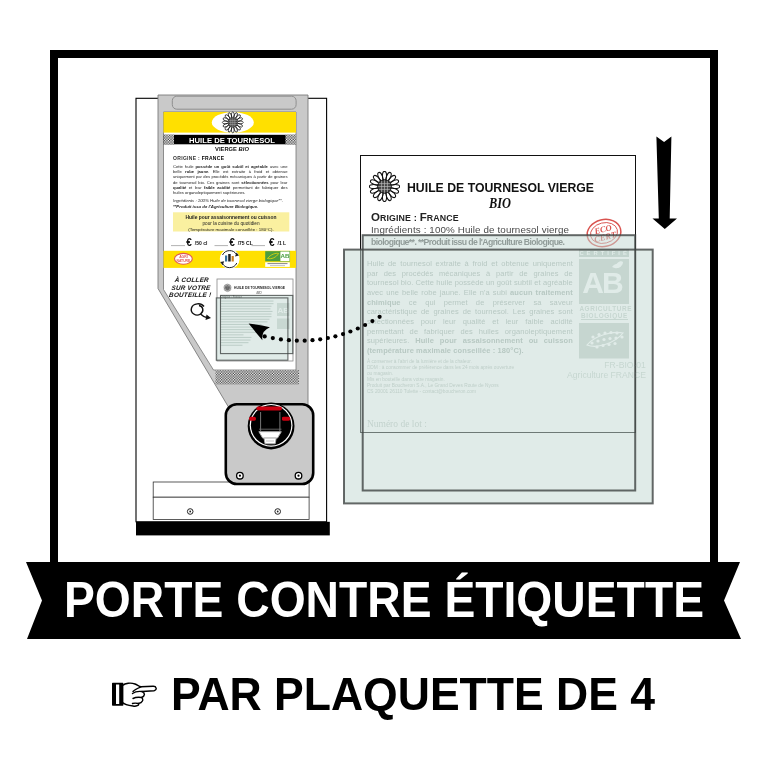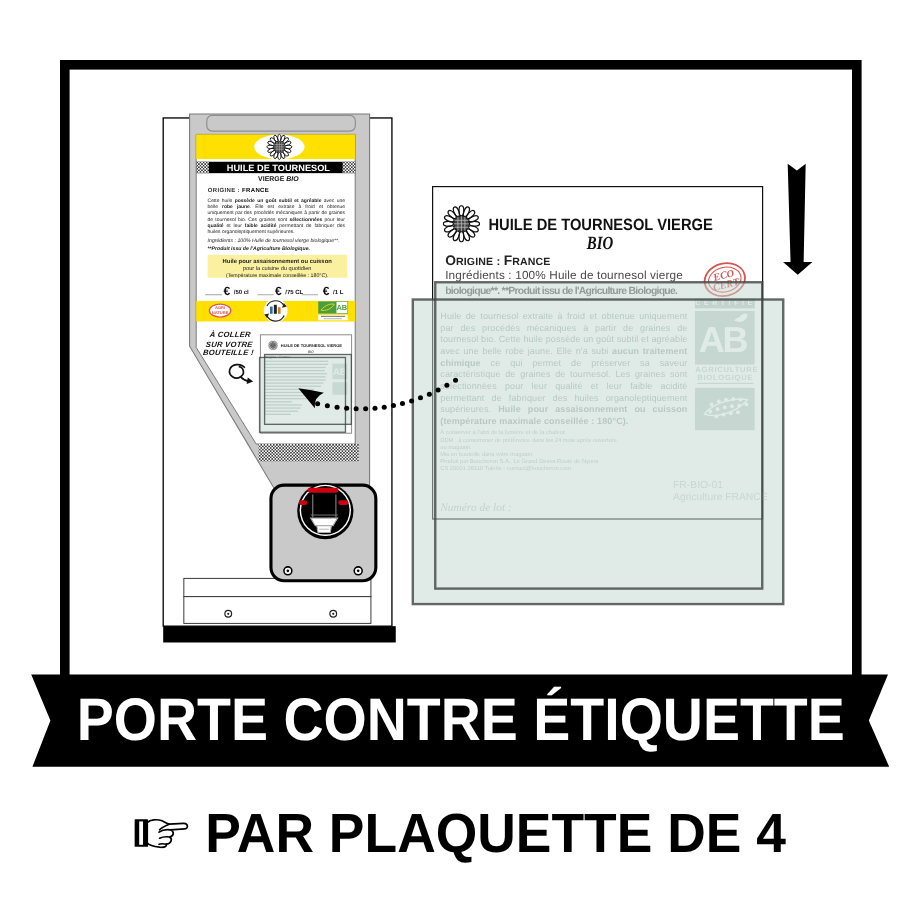--- a/index.html
+++ b/index.html
@@ -198,21 +198,21 @@
 
   <svg class="abs" style="left:0; top:0;" width="277" height="95" viewBox="0 0 277 95">
     <text x="10" y="76.6" font-size="9.8" fill="#4a4a4a" textLength="198" lengthAdjust="spacing">Ingrédients : 100% Huile de tournesol vierge</text>
     <text x="10" y="88.6" font-size="8.7" font-weight="bold" fill="#5a5a5a" textLength="194" lengthAdjust="spacing">biologique**. **Produit issu de l'Agriculture Biologique.</text>
   </svg>
 
   <div class="abs" style="left:6px; top:102.5px; width:206px; font-size:7.5px; line-height:9.7px; color:#a9b6b0; text-align:justify; letter-spacing:0.1px;">Huile de tournesol extraite à froid et obtenue uniquement par des procédés mécaniques à partir de graines de tournesol bio. Cette huile possède un goût subtil et agréable avec une belle robe jaune. Elle n'a subi <b>aucun traitement chimique</b> ce qui permet de préserver sa saveur caractéristique de graines de tournesol. Les graines sont sélectionnées pour leur qualité et leur faible acidité permettant de fabriquer des huiles organoleptiquement supérieures. <b>Huile pour assaisonnement ou cuisson (température maximale conseillée&nbsp;: 180°C).</b></div>
 
   <div class="abs" style="left:6px; top:203px; width:150px; font-size:4.8px; line-height:6px; color:#b8c3bd;">À conserver à l'abri de la lumière et de la chaleur.<br>DDM : à consommer de préférence dans les 24 mois après ouverture ou magasin.<br>Mis en bouteille dans votre magasin.<br>Produit par Boucheron S.A., Le Grand Deves Route de Nyons<br>CS 20001 26110 Tulette - contact@boucheron.com</div>
 
-  <div class="abs" style="left:6px; top:263px; font-size:9.5px; font-style:italic; color:#c2ccc7; font-family:'Liberation Serif',serif;">Numéro de lot :</div>
+  <div class="abs" style="left:6px; top:263px; font-size:9.5px; color:#c2ccc7; font-family:'Liberation Serif',serif;">Numéro de lot :</div>
 
   <div class="abs" style="left:218.5px; top:92.6px; width:49.6px; height:8px; background:#c2cfc8; color:#fff; font-size:5.8px; font-weight:bold; text-align:center; letter-spacing:3px; line-height:8.4px;">CERTIFIÉ</div>
   <svg class="abs" style="left:218.5px; top:102.3px;" width="50" height="45" viewBox="0 0 50 45">
     <rect width="50" height="45" fill="#c9d4ce"></rect>
     <text x="23" y="34" text-anchor="middle" font-size="30" font-weight="bold" fill="#fff" letter-spacing="-2">AB</text>
     <path d="M33,8 c3,-4 8,-4 9,-1 c-3,3 -7,2 -9,1 z" fill="#fff"></path>
     <path d="M36,9 c1,-6 6,-8 8,-6 c0,4 -5,7 -8,6 z" fill="#fff"></path>
   </svg>
   <div class="abs" style="left:218.5px; top:149px; width:50px; font-size:6.4px; font-weight:bold; color:#c9d4ce; text-align:center; letter-spacing:0.6px;">AGRICULTURE<br><span style="border-bottom:1px solid #c9d4ce;">BIOLOGIQUE</span></div>
   <svg class="abs" style="left:218.5px; top:167px;" width="50" height="35.5" viewBox="0 0 50 35.5">
@@ -229,21 +229,21 @@
         <circle cx="25" cy="16.5" r="1.6"></circle>
         <circle cx="31" cy="15.5" r="1.6"></circle>
         <circle cx="37" cy="15" r="1.6"></circle>
         <circle cx="43" cy="14" r="1.6"></circle>
       <circle cx="18" cy="24" r="1.6"></circle>
         <circle cx="24" cy="22.5" r="1.6"></circle>
         <circle cx="30" cy="21.5" r="1.6"></circle>
         <circle cx="36" cy="20.5" r="1.6"></circle>
     </g>
   </svg>
-  <div class="abs" style="left:200px; top:203.5px; width:85px; font-size:8.6px; color:#c9d4ce; text-align:left; line-height:10.5px; white-space:nowrap;margin-top:39px;">FR-BIO-01<br>Agriculture FRANCE</div>
+  <div class="abs" style="left:200px; top:203.5px; width:85px; font-size:8.6px; color:#c9d4ce; text-align:right; line-height:10.5px; white-space:nowrap;">FR-BIO-01<br>Agriculture FRANCE</div>
 </div>
 
 <svg class="abs" style="left:340px; top:230px;" width="320" height="280" viewBox="0 0 320 280">
 <path d="M22.7,5.2 H295.2 V260.5 H22.7 Z M4,19.6 H312.7 V273.4 H4 Z" fill="rgba(196,216,211,0.52)" fill-rule="nonzero"></path>
 <rect x="22.7" y="5.2" width="272.5" height="255.3" fill="none" stroke="rgba(62,68,66,0.8)" stroke-width="2"></rect>
 <rect x="4" y="19.6" width="308.7" height="253.8" fill="none" stroke="rgba(62,68,66,0.8)" stroke-width="2"></rect>
 </svg>
 
 <div class="abs" style="left:173px; top:163.6px; width:114.5px; font-size:4.15px; line-height:5.35px; color:#1a1a1a; text-align:justify;">Cette huile <b>possède un goût subtil et agréable</b> avec une belle <b>robe jaune</b>. Elle est extraite à froid et obtenue uniquement par des procédés mécaniques à partir de graines de tournesol bio. Ces graines sont <b>sélectionnées</b> pour leur <b>qualité</b> et leur <b>faible acidité</b> permettant de fabriquer des huiles organoleptiquement supérieures.</div>
 

